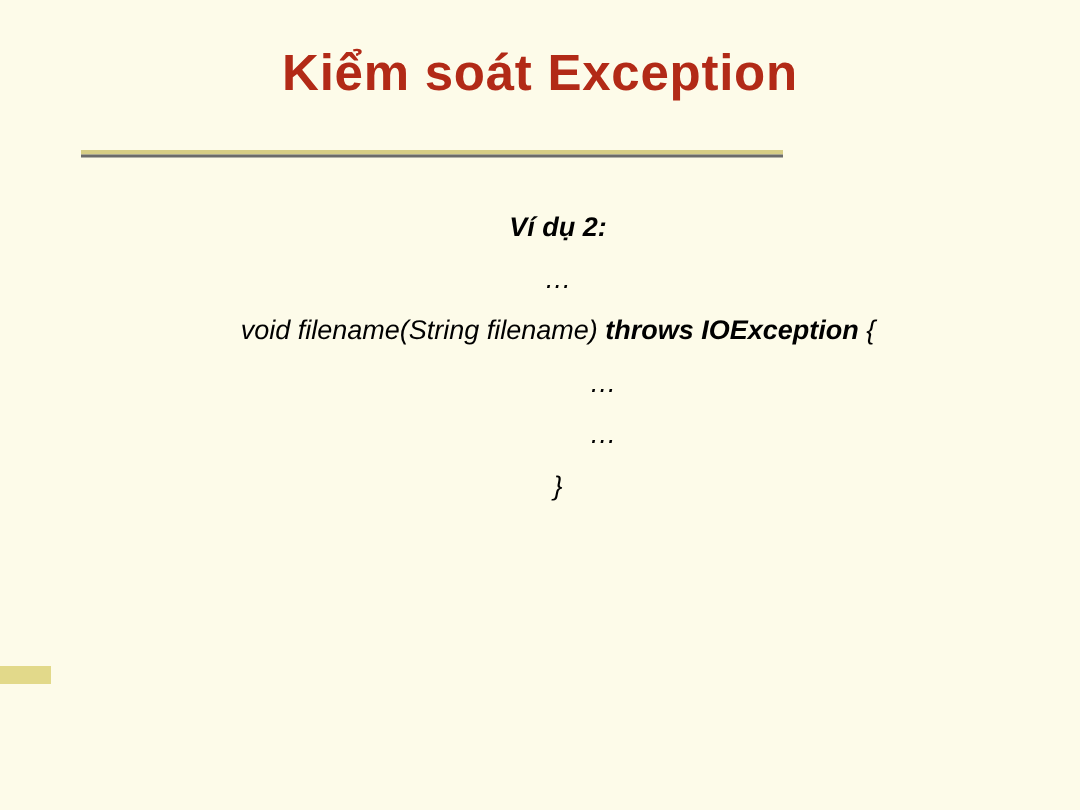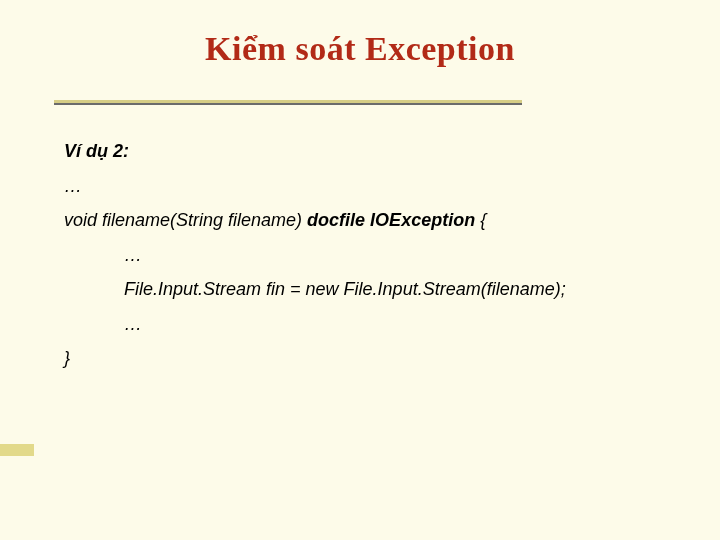--- a/index.html
+++ b/index.html
@@ -29,21 +29,20 @@
   .title {
     position: absolute;
     top: 30px;
     left: 0;
     right: 0;
     text-align: center;
     color: #b22a17;
     font-weight: 700;
     font-size: 34px;
     letter-spacing: 0.5px;
-    font-family: Liberation Serif, serif;
   }
   .rule-gold {
     position: absolute;
     left: 54px;
     top: 100px;
     width: 468px;
     height: 3px;
     background: #d6cd85;
   }
   .rule-dark {
@@ -58,20 +57,21 @@
     position: absolute;
     left: 64px;
     top: 140px;
     right: 40px;
     color: #000;
     font-size: 18px;
     line-height: 1.25;
   }
   .line {
     margin-bottom: 12px;
+    text-align: center;
   }
   .italic { font-style: italic; }
   .bolditalic { font-weight: 700; font-style: italic; }
   .indent1 { padding-left: 60px; }
 </style>
 </head>
 <body>
 
 <div class="slide">
 
@@ -82,26 +82,25 @@
   <div class="rule-gold"></div>
   <div class="rule-dark"></div>
 
   <div class="content">
 
     <div class="line bolditalic">Ví dụ 2:</div>
 
     <div class="line italic">…</div>
 
     <div class="line">
-      <span class="italic">void filename(String  filename) </span><span class="bolditalic">docfile IOException</span><span class="italic">  {</span>
+      <span class="italic">void filename(String  filename) </span><span class="bolditalic">throws IOException</span><span class="italic">  {</span>
     </div>
 
     <div class="line italic indent1">…</div>
 
-    <div class="line italic indent1">File.Input.Stream fin = new File.Input.Stream(filename);</div>
 
     <div class="line italic indent1">…</div>
 
     <div class="line italic">}</div>
 
   </div>
 
 </div>
 
 </body></html>

